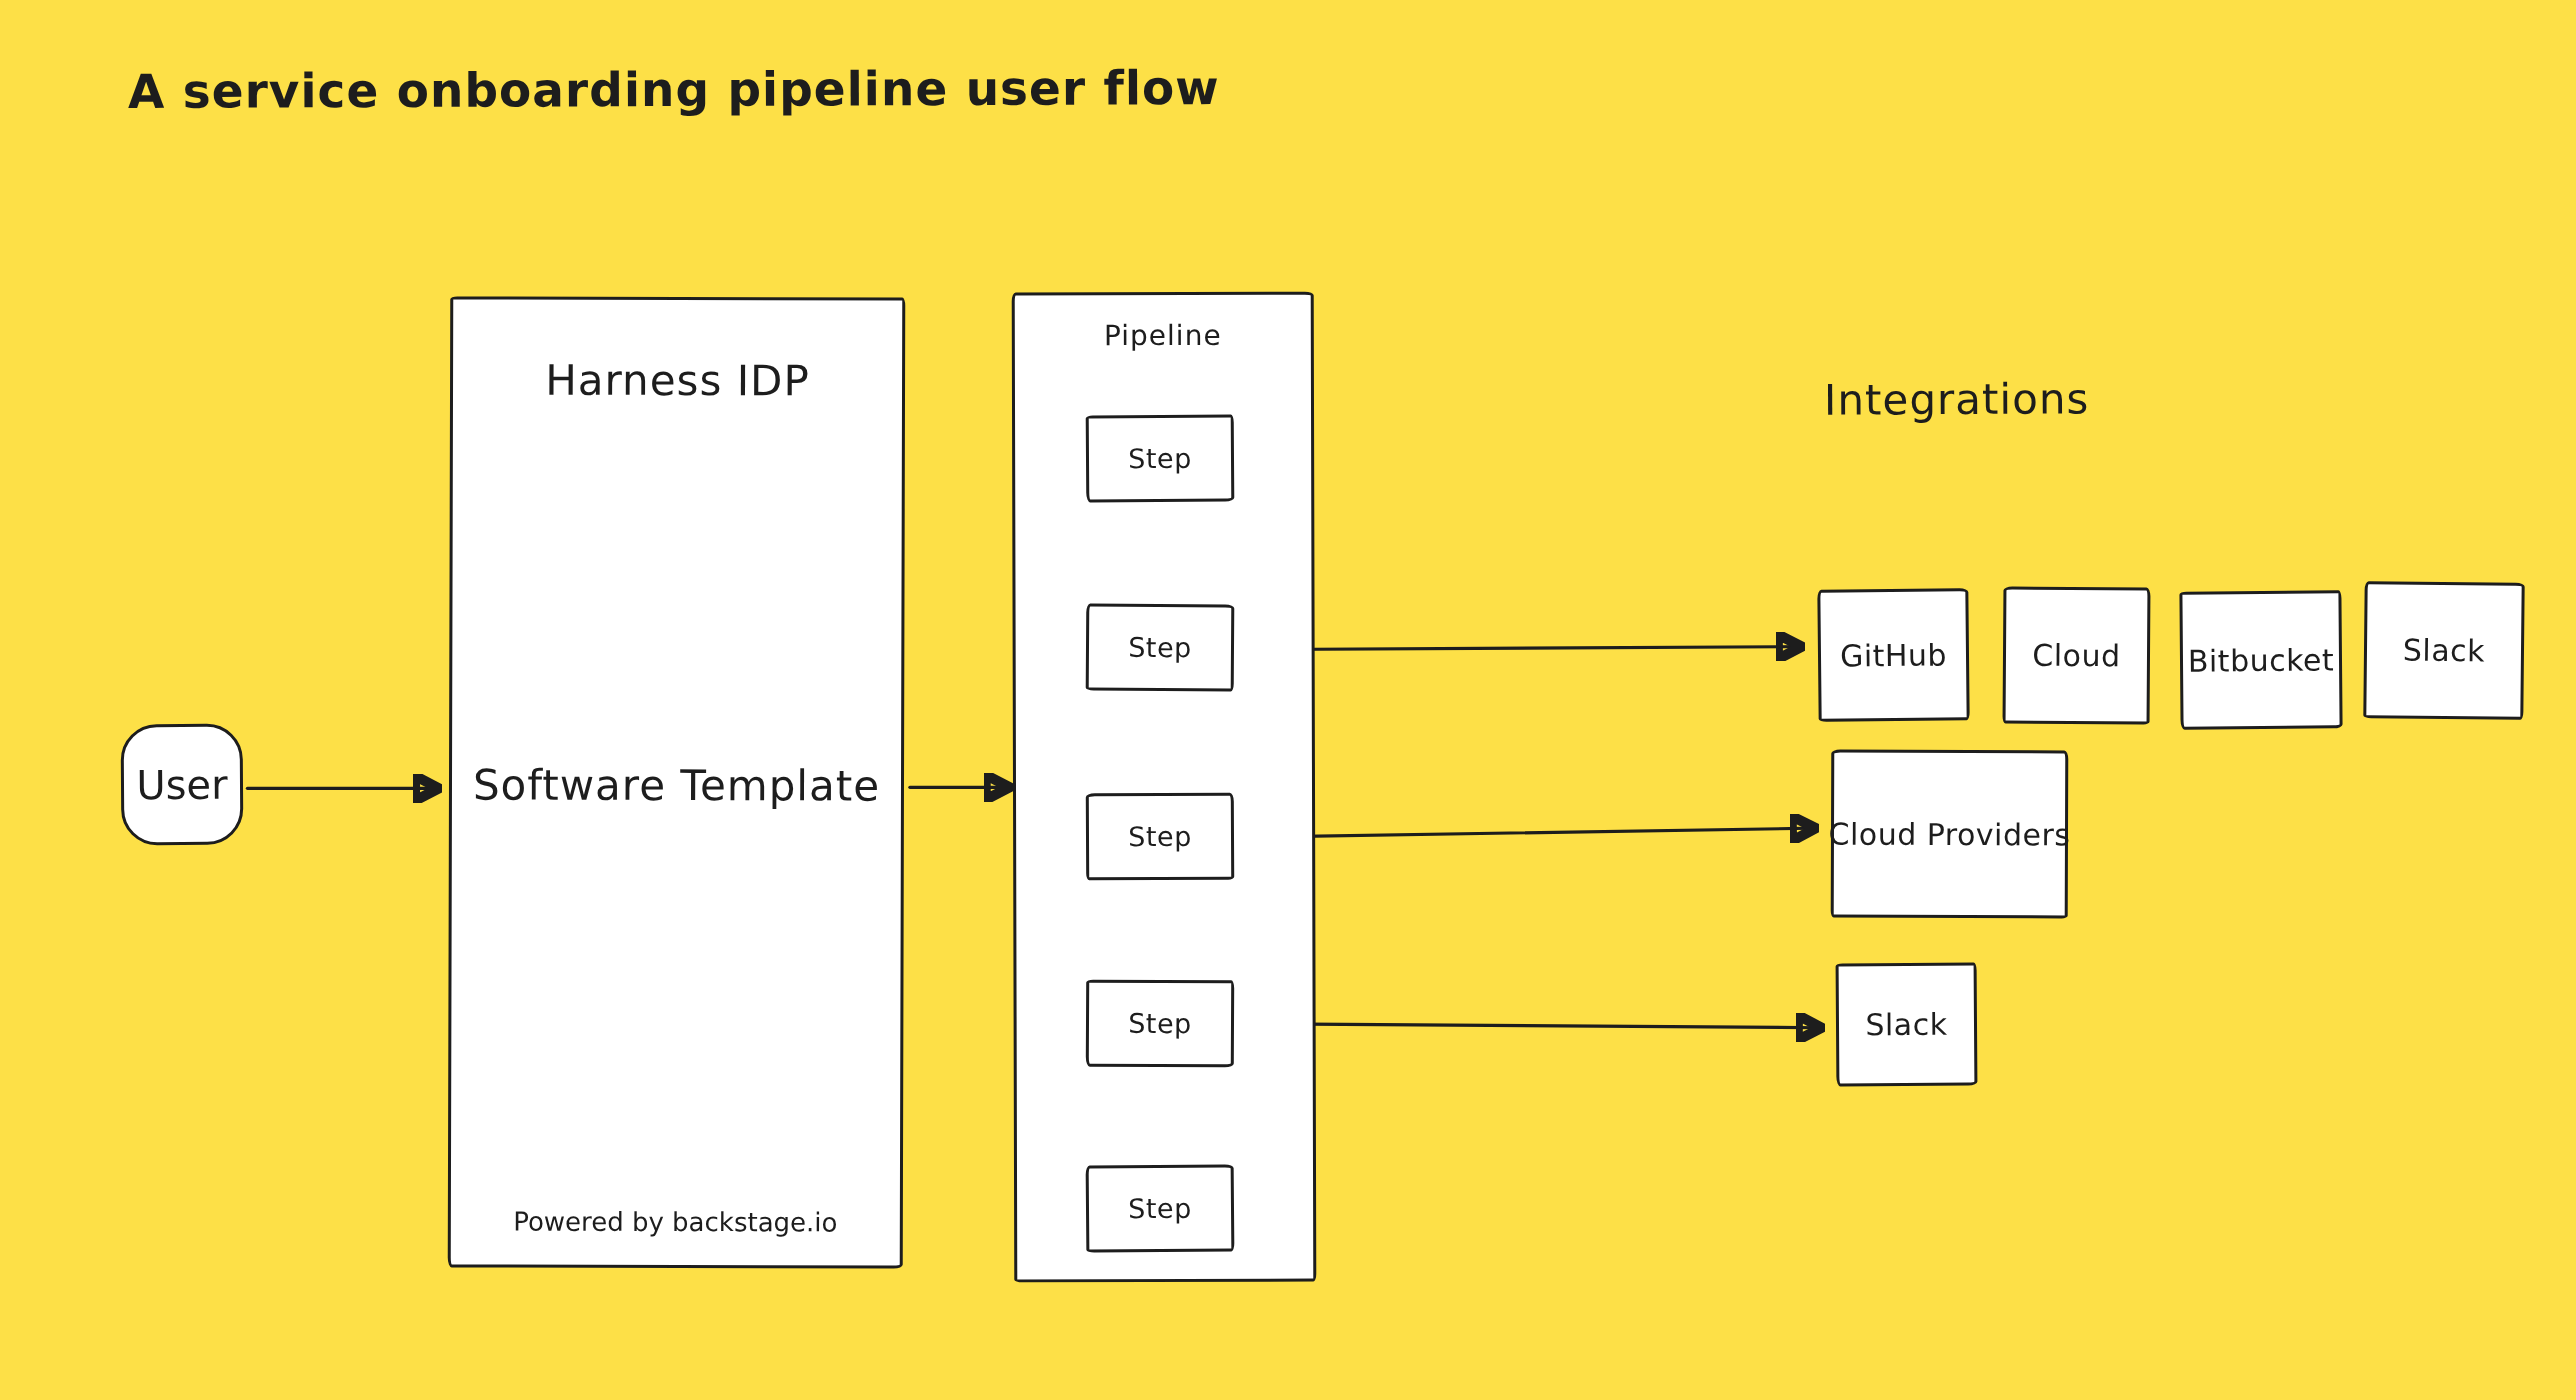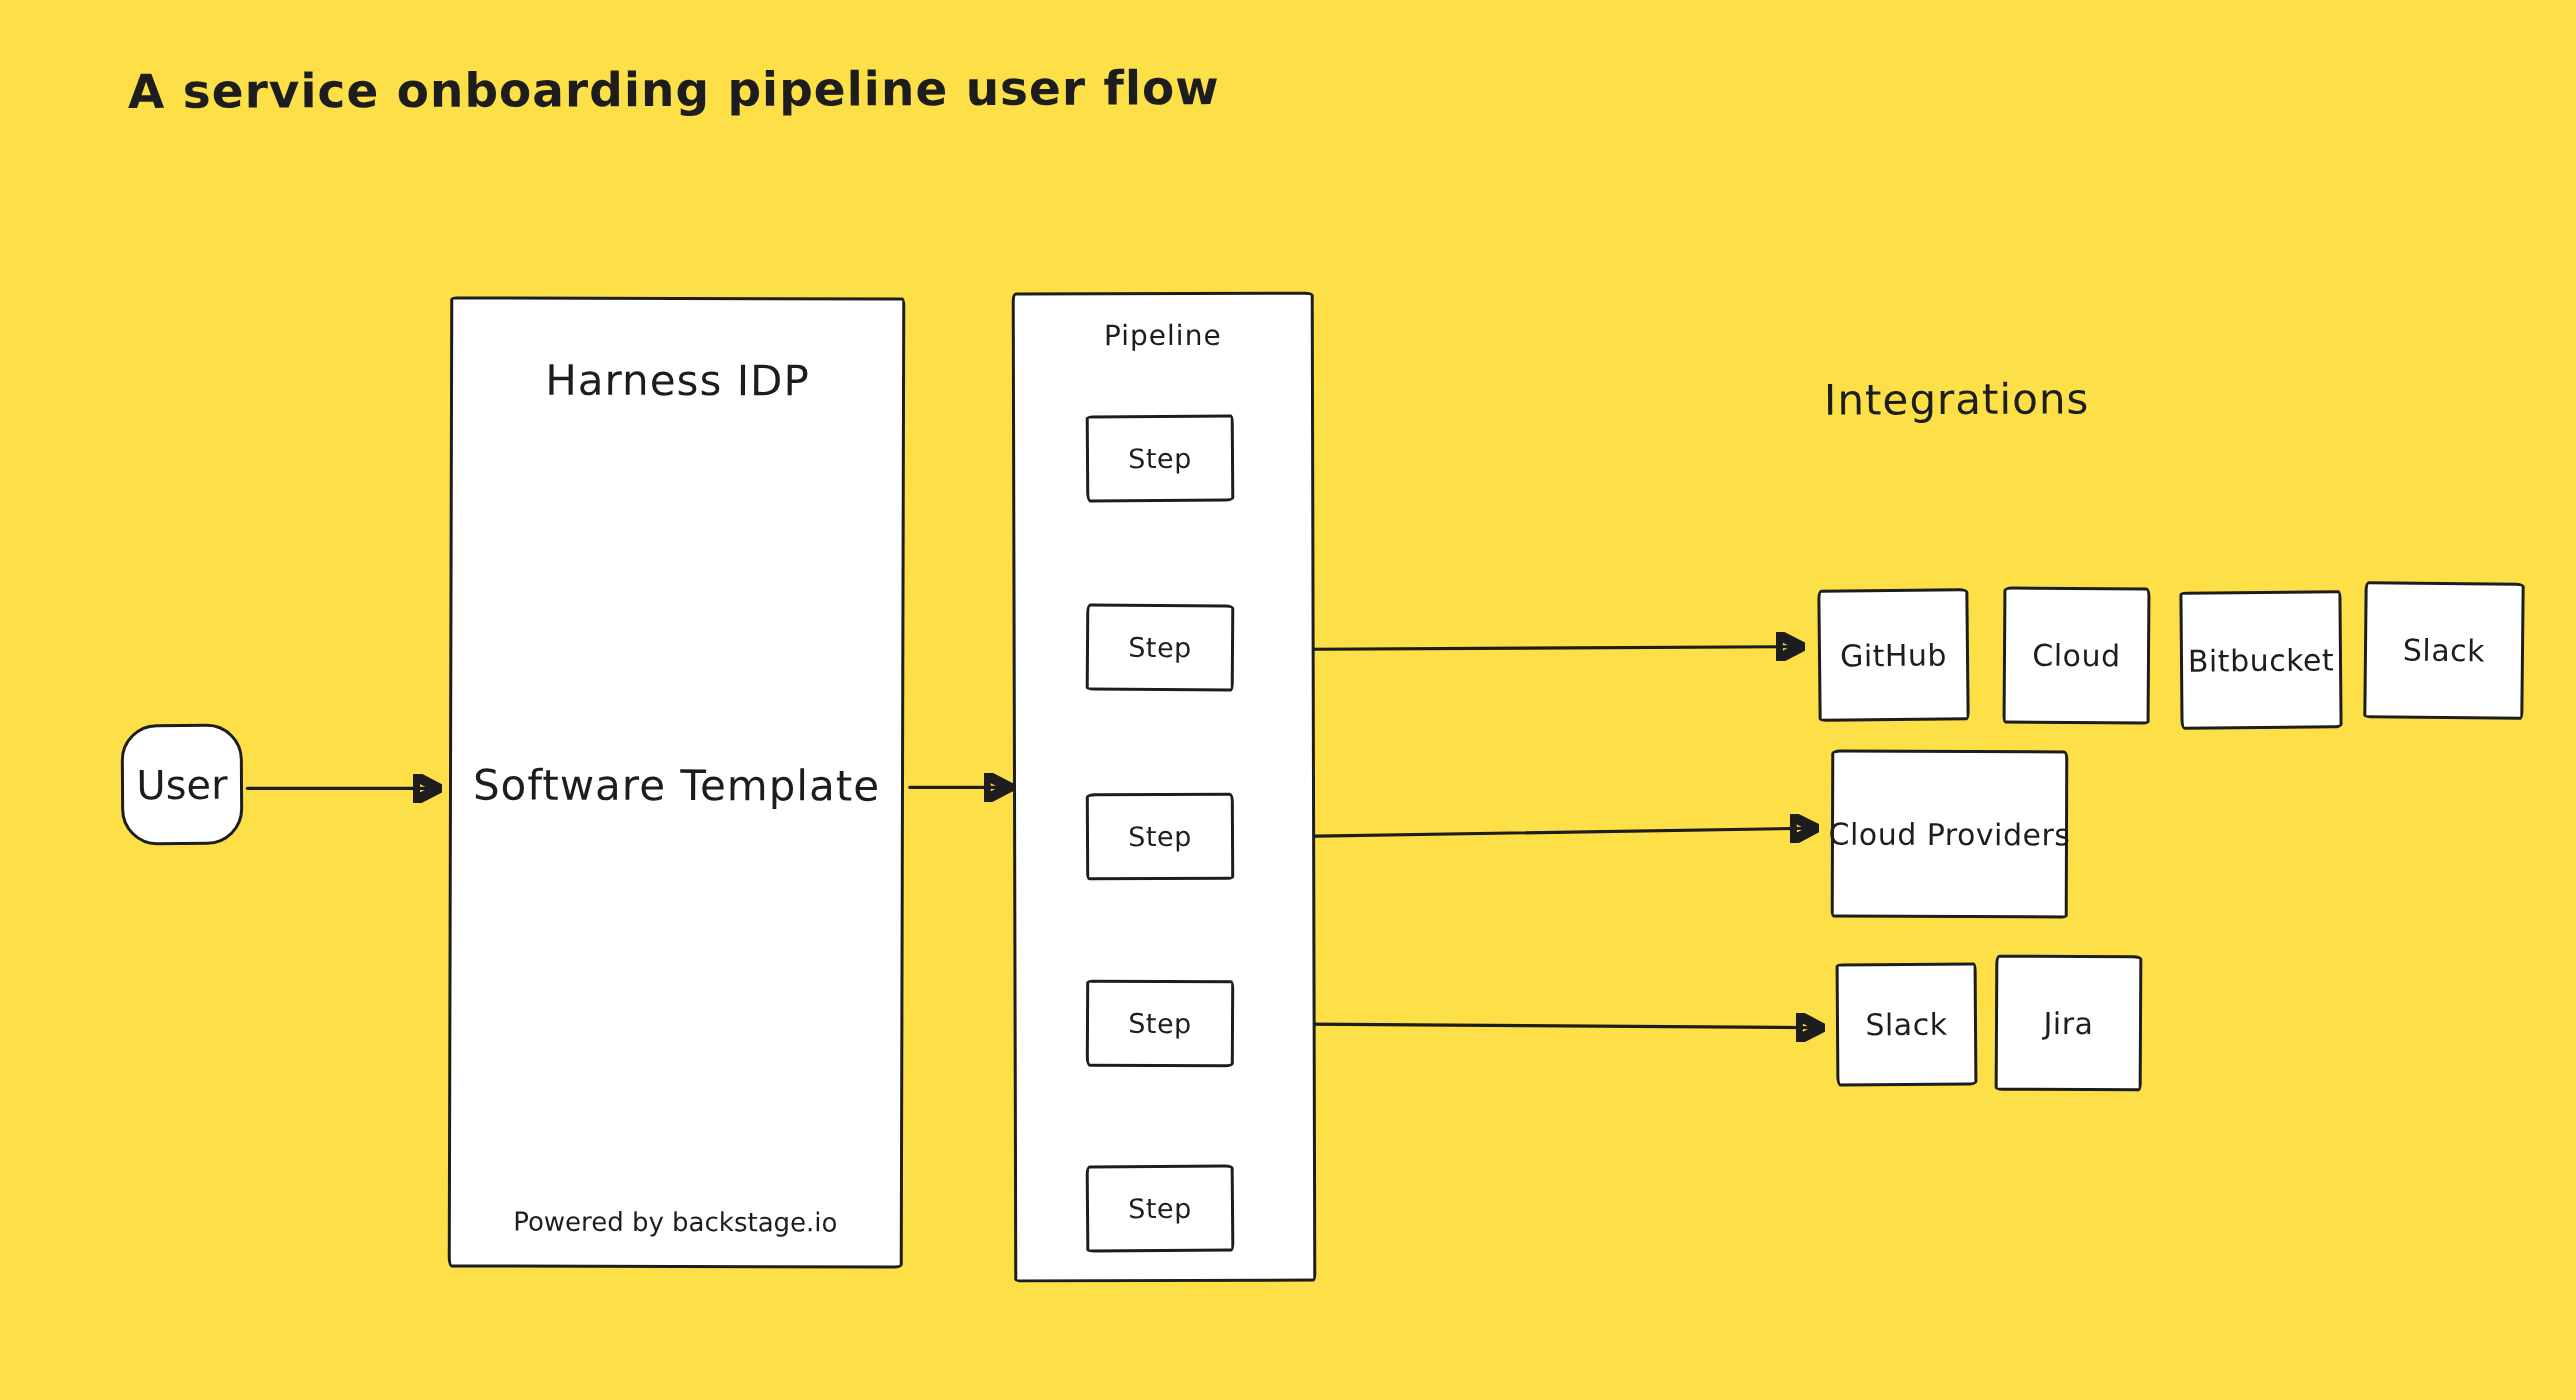--- a/index.html
+++ b/index.html
@@ -195,18 +195,15 @@
     <span class="label">Slack</span>
   </div>
 
   <div class="sketch integration slack-node centered wobble-a">
     <span class="label">Slack</span>
   </div>
 
   <div class="sketch integration cloud-node centered wobble-c">
     <span class="label">Cloud Providers</span>
   </div>
-  <div class="sketch integration jira-node centered wobble-b">
-    <span class="label">Jira</span>
-  </div>
 
 </div>
 
 
 </body></html>

